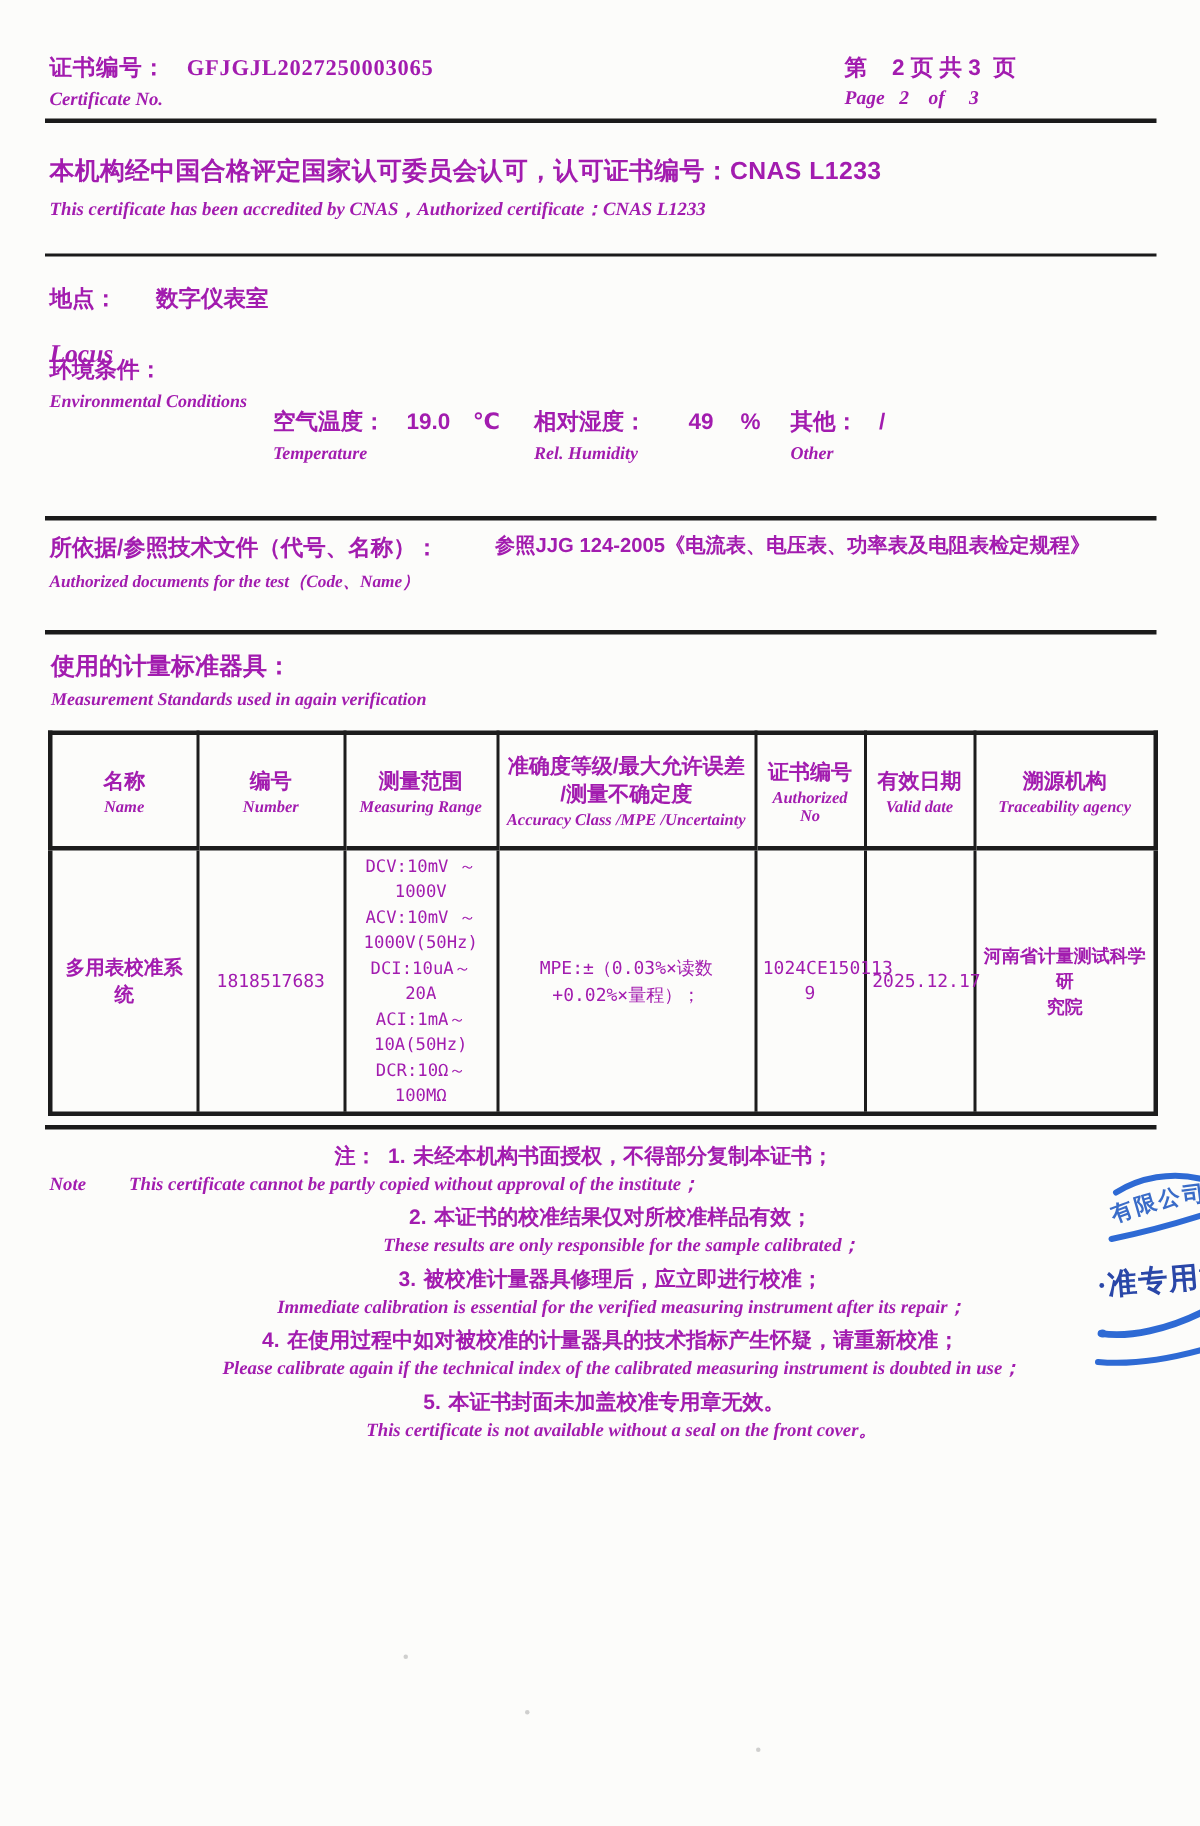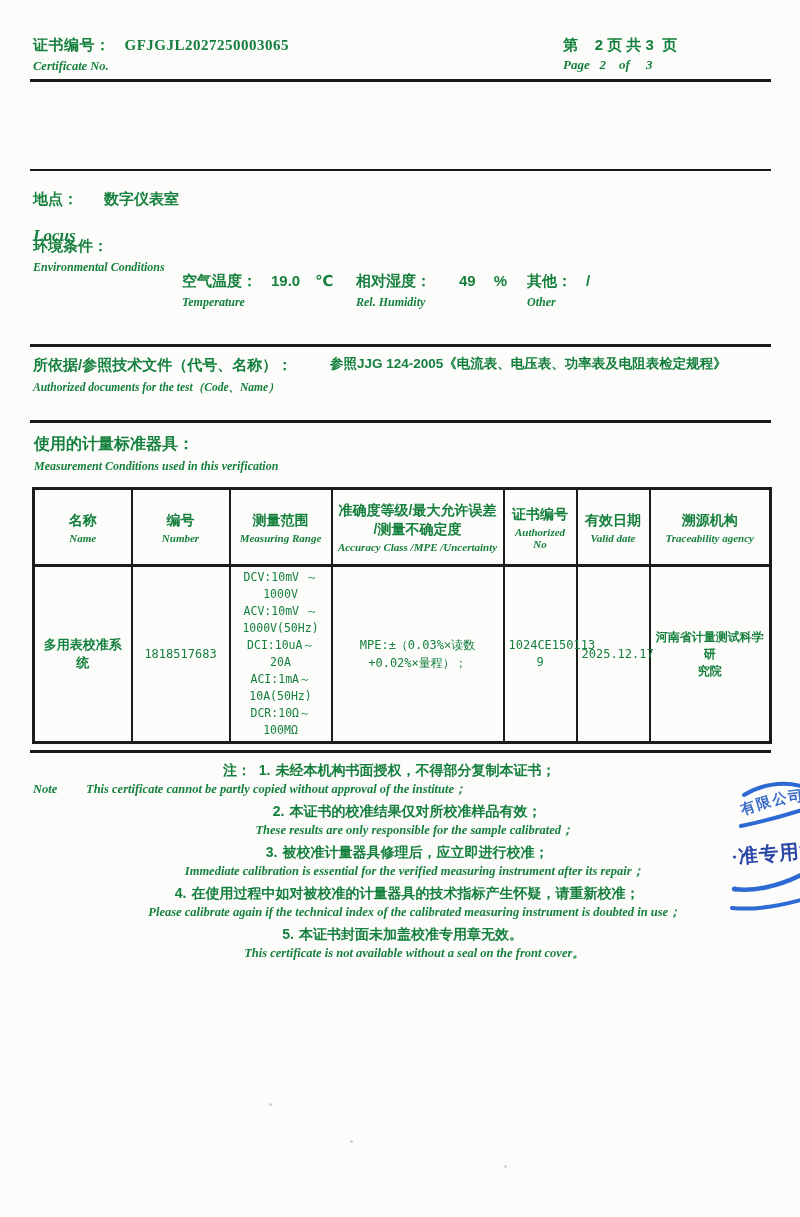--- a/index.html
+++ b/index.html
@@ -1,18 +1,18 @@
 <!DOCTYPE html>
 <html><head>
 <meta charset="utf-8">
 <style>
   html,body{margin:0;padding:0;background:#e8e8e6;}
   .page{
     position:relative;width:800px;height:1217px;margin:0 auto;
-    background:#fcfcfa;color:#15803d;overflow:hidden;
+    background:#fcfcfa;color:#a21caf;overflow:hidden;
     font-family:"Liberation Sans","DejaVu Sans",sans-serif;
   }
   .rule{position:absolute;left:30px;width:741px;background:#1a1a1a;}
   .en-i{font-family:"Liberation Serif","DejaVu Serif",serif;font-style:italic;font-weight:700;}
   
   .hdr-left{position:absolute;left:33px;top:36px;}
   .hdr-left .l1{font-size:15px;font-weight:700;letter-spacing:.5px;}
   .hdr-left .certno{font-family:"Liberation Serif","DejaVu Serif",serif;font-weight:700;margin-left:14px;letter-spacing:.5px;}
   .hdr-left .l2{font-size:12.5px;margin-top:4px;}
   .hdr-right{position:absolute;left:563px;top:36px;}
@@ -85,20 +85,24 @@
     </div>
     <div class="l2 en-i">Certificate No.</div>
   </div>
   <div class="hdr-right">
     <div class="l1">第    2 页 共 3  页</div>
     <div class="l2 en-i">Page   2    of     3</div>
   </div>
 
   <div class="rule" style="top:79px;height:3px;"></div>
 
+  <div class="accred">
+    <div class="zh">本机构经中国合格评定国家认可委员会认可，认可证书编号：CNAS L1233</div>
+    <div class="en en-i">This certificate has been accredited by CNAS，Authorized certificate：CNAS L1233</div>
+  </div>
 
   <div class="rule" style="top:169px;height:2px;"></div>
 
   <div class="loc">
     <div>
       <span class="zh">地点：</span><span class="val">数字仪表室</span>
     </div>
     <div class="en en-i">Locus</div>
   </div>
 
@@ -131,21 +135,21 @@
   <div class="ref-label">
     <div class="zh">所依据/参照技术文件（代号、名称）：</div>
     <div class="en en-i">Authorized documents for the test（Code、Name）</div>
   </div>
   <div class="ref-value">参照JJG 124-2005《电流表、电压表、功率表及电阻表检定规程》</div>
 
   <div class="rule" style="top:420px;height:3px;"></div>
 
   <div class="stdh">
     <div class="zh">使用的计量标准器具：</div>
-    <div class="en en-i">Measurement Conditions used in this verification</div>
+    <div class="en en-i">Measurement Standards used in again verification</div>
   </div>
 
   <table class="std">
     <colgroup>
       <col style="width:98px">
         <col style="width:98px">
         <col style="width:102px">
       <col style="width:172px">
         <col style="width:73px">
         <col style="width:73px">

